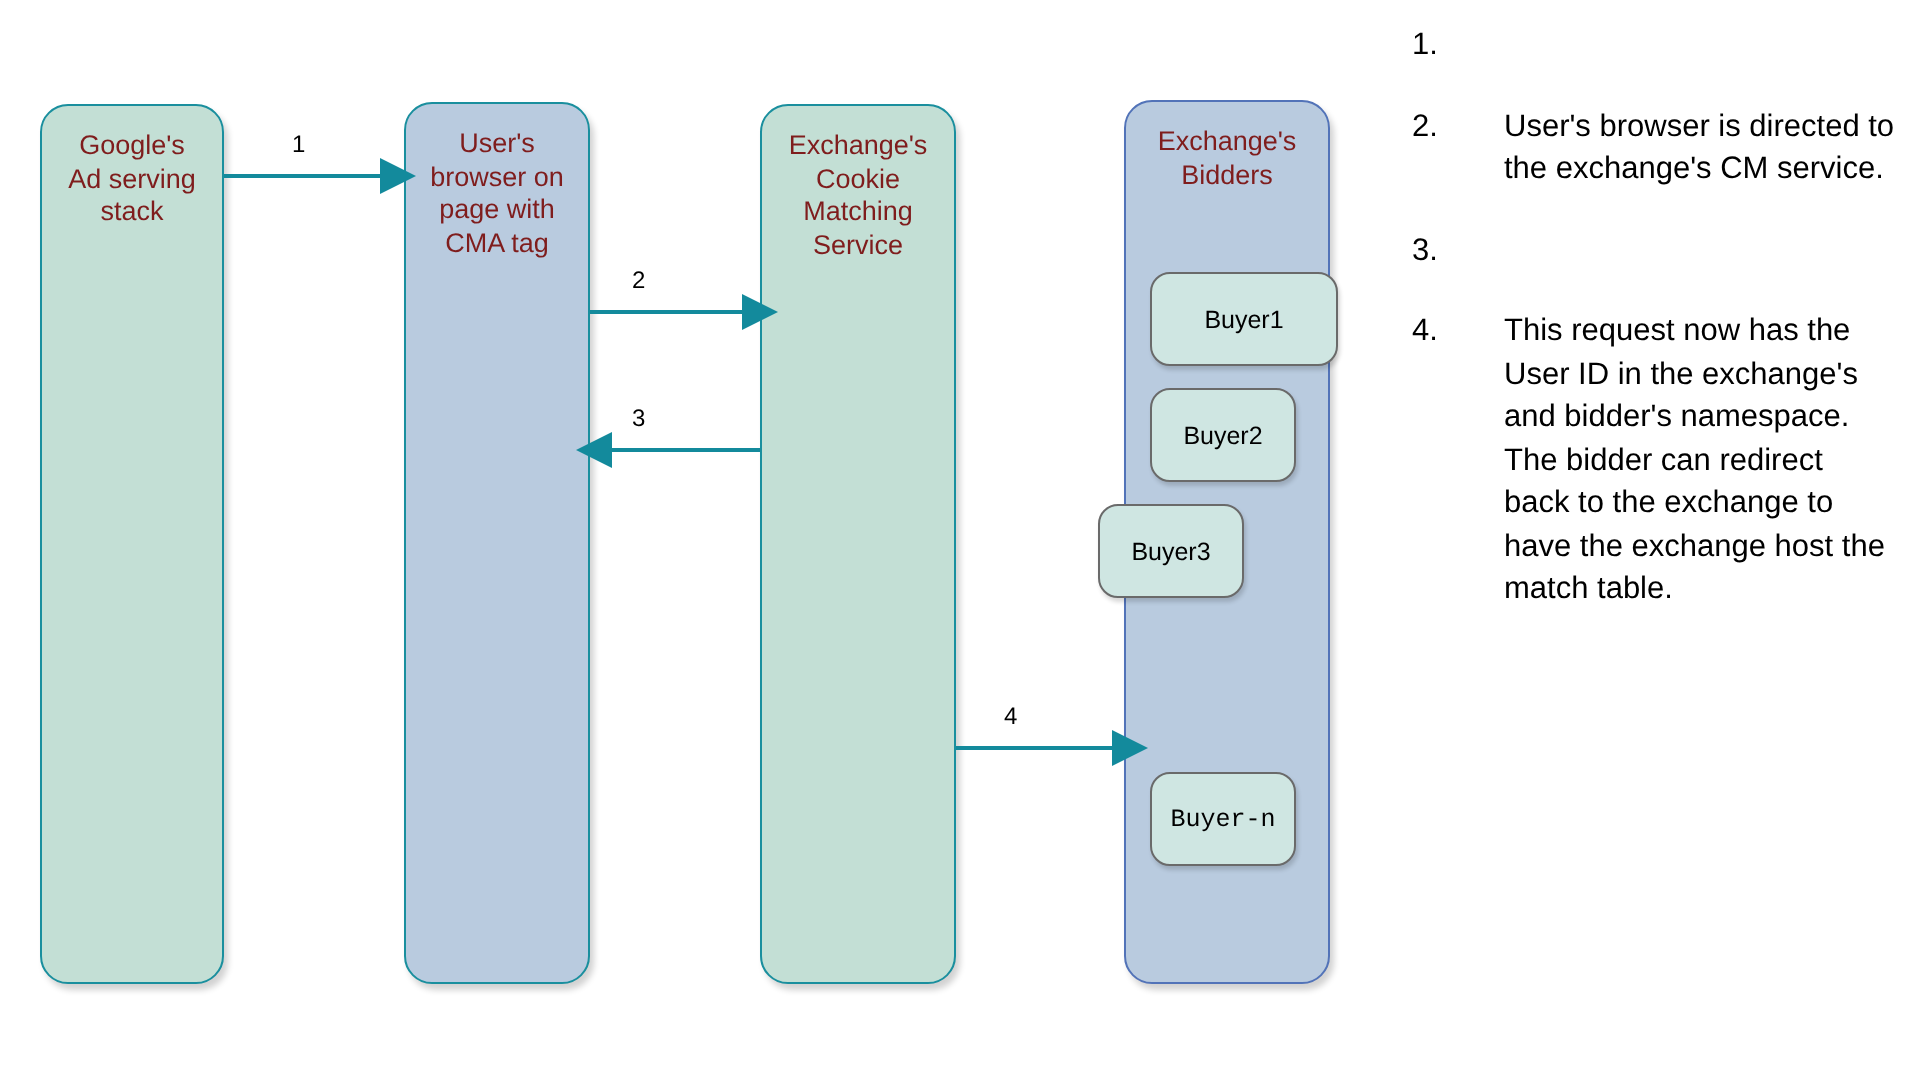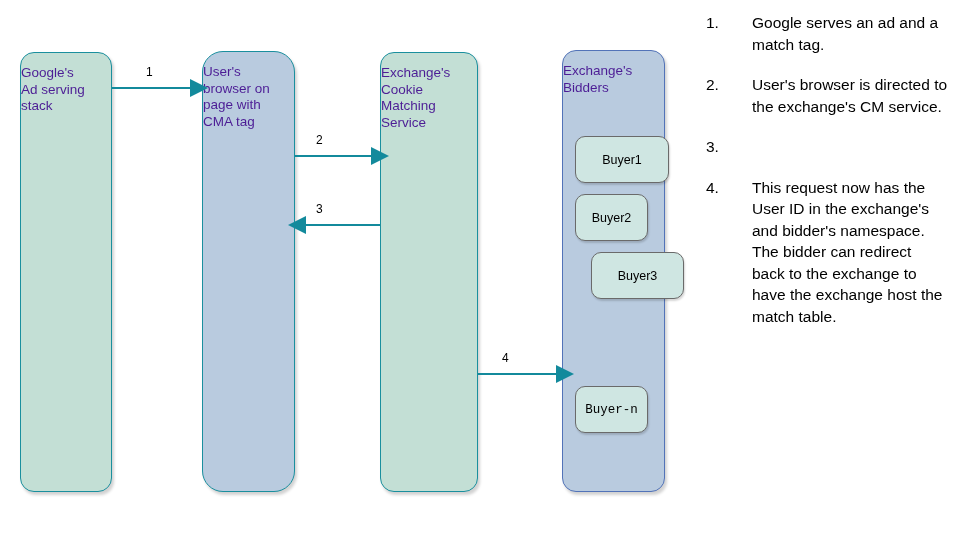--- a/index.html
+++ b/index.html
@@ -17,23 +17,24 @@
   }
 
   
   .node {
     position: absolute;
     box-sizing: border-box;
     border-radius: 14px;
     display: flex;
     align-items: flex-start;
     justify-content: center;
+    text-align: center;
     font-size: 13.5px;
     line-height: 16.5px;
-    color: #4c1d95;
+    color: #7f1d1d;
     box-shadow: 2px 3px 3px rgba(0,0,0,0.18);
   }
   .node .label {
     display: block;
     padding-top: 12px;
     width: 100%;
     white-space: pre-line;
   }
 
   .node.green {
@@ -106,21 +107,21 @@
 <body>
 
 <div id="page">
 
   <div class="node green" style="left:20px; top:52px; width:92px; height:440px;">
     <span class="label">Google's
 Ad serving
 stack</span>
   </div>
 
-  <div class="node blue" style="left:202px; top:51px; width:93px; height:441px;border-radius:21px;">
+  <div class="node blue" style="left:202px; top:51px; width:93px; height:441px;">
     <span class="label">User's
 browser on
 page with
 CMA tag</span>
   </div>
 
   <div class="node green" style="left:380px; top:52px; width:98px; height:440px;">
     <span class="label">Exchange's
 Cookie
 Matching
@@ -131,21 +132,21 @@
     <span class="label">Exchange's
 Bidders</span>
   </div>
 
   <div class="buyer" style="left:575px; top:136px; width:94px; height:47px;">
     <span>Buyer1</span>
   </div>
   <div class="buyer" style="left:575px; top:194px; width:73px; height:47px;">
     <span>Buyer2</span>
   </div>
-  <div class="buyer" style="left:591px; top:252px; width:93px; height:47px;">
+  <div class="buyer" style="left:549px; top:252px; width:73px; height:47px;">
     <span>Buyer3</span>
   </div>
   <div class="buyer" style="left:575px; top:386px; width:73px; height:47px;font-family:Liberation Mono, monospace;">
     <span>Buyer-n</span>
   </div>
 
   <div class="conn" style="left:112px; top:78px; width:92px; height:22px;">
     <svg width="92" height="22" viewBox="0 0 92 22">
       <defs>
         <marker id="ah1" markerWidth="9" markerHeight="9" refX="1" refY="4.5" orient="auto">
@@ -189,21 +190,20 @@
         </marker>
       </defs>
       <line x1="0" y1="10" x2="80" y2="10" stroke="#138a9c" stroke-width="2" marker-end="url(#ah4)"></line>
     </svg>
   </div>
   <div class="conn-label" style="left:502px; top:352px;">4</div>
 
   <div id="steps">
     <div class="step">
       <span class="step-num">1.</span>
-      <span class="step-text">Google serves an ad and a match tag.</span>
     </div>
     <div class="step">
       <span class="step-num">2.</span>
       <span class="step-text">User's browser is directed to the exchange's CM service.</span>
     </div>
     <div class="step">
       <span class="step-num">3.</span>
     </div>
     <div class="step">
       <span class="step-num">4.</span>

